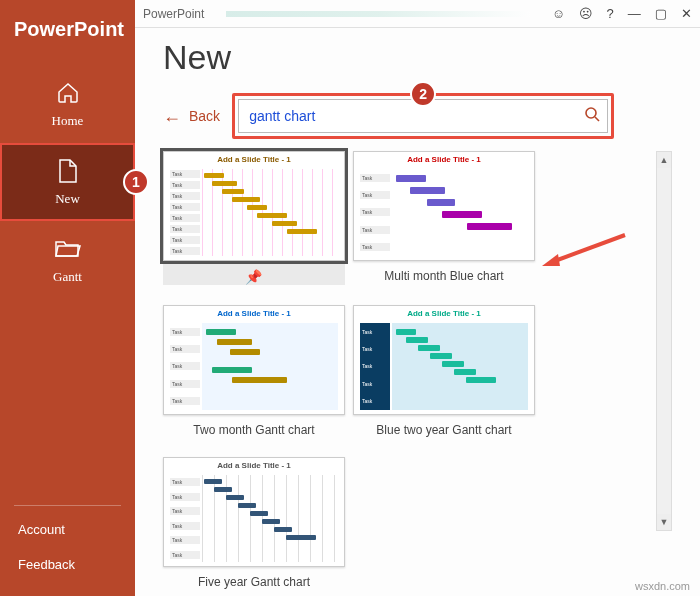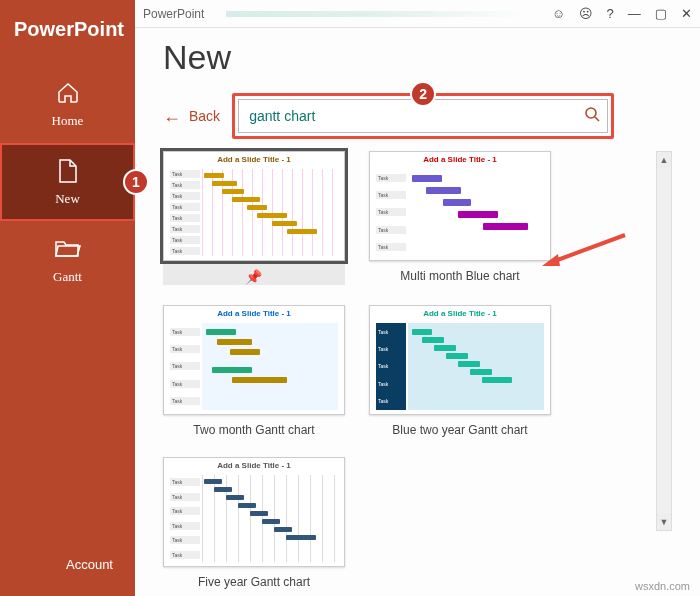--- a/index.html
+++ b/index.html
@@ -10,46 +10,46 @@
   .sidebar { width: 135px; background: #B7472A; color: #fff; display: flex; flex-direction: column; }
   .brand { font-size: 20px; font-weight: 700; padding: 18px 14px 24px; }
   .nav { display: flex; flex-direction: column; }
   .nav-item { position: relative; height: 78px; display: flex; flex-direction: column; align-items: center; justify-content: center; gap: 6px; cursor: pointer; }
   .nav-item.active { background: #7B2B18; }
   .nav-item .icon { width: 28px; height: 28px; display: flex; align-items: center; justify-content: center; }
   .nav-item .label { font-size: 13px; font-family: Liberation Serif, serif; }
   .callout1 { position: absolute; right: -14px; top: 50%; transform: translateY(-50%); width: 26px; height: 26px; border-radius: 50%; background: #C0392B; border: 2px solid #fff; color: #fff; font-weight: 700; display: flex; align-items: center; justify-content: center; font-size: 14px; z-index: 5; }
   .nav-item.active::after { content:""; position:absolute; inset:0; border:2px solid #E74C3C; pointer-events:none; }
   .spacer { flex: 1; }
-  .footer { display: flex; flex-direction: row; padding: 6px 0 14px; margin-left: 20px; }
+  .footer { display: flex; flex-direction: column; padding: 6px 0 14px; }
   .footer .nav-link { font-size: 13px; padding: 10px 18px; cursor: pointer; }
   .footer hr { border: none; border-top: 1px solid rgba(255,255,255,.3); margin: 0 14px 6px; }
 
   
   .main { flex: 1; background: #fdfdfd; display: flex; flex-direction: column; position: relative; }
   .titlebar { height: 28px; display: flex; align-items: center; padding: 0 8px; gap: 12px; color: #555; border-bottom: 1px solid #e0e0e0; }
   .titlebar .title { font-size: 12px; color: #666; }
   .titlebar .accent { flex:1; height:6px; background: linear-gradient(90deg,#6ba,#8cb,#fff); opacity:.25; margin:0 10px; }
   .titlebar .win-controls { display: flex; gap: 14px; align-items: center; }
   .titlebar .win-controls span { cursor: pointer; font-size: 13px; color:#444; }
 
   .content { padding: 10px 28px 0 28px; flex:1; overflow:hidden; }
   h1.page-title { font-size: 34px; font-weight: 300; color: #3a3a3a; margin-bottom: 22px; }
 
   .search-row { display:flex; align-items:center; gap:18px; position:relative; margin-bottom: 18px; }
   .back { display:flex; align-items:center; gap:8px; color:#B7472A; cursor:pointer; font-size:14px; }
   .back .arrow { font-size:18px; }
   .search-wrap { position:relative; flex:1; max-width: 370px; }
   .search-wrap::before { content:""; position:absolute; inset:-6px; border:3px solid #E74C3C; border-radius:2px; pointer-events:none; }
   .callout2 { position:absolute; top:-18px; left:50%; transform:translateX(-50%); width:26px; height:26px; border-radius:50%; background:#C0392B; border:2px solid #fff; color:#fff; font-weight:700; display:flex; align-items:center; justify-content:center; font-size:14px; z-index:5; }
-  .search { width:100%; height:34px; border:1px solid #bbb; padding:0 34px 0 10px; font-size:14px; color:#0f766e; }
+  .search { width:100%; height:34px; border:1px solid #bbb; padding:0 34px 0 10px; font-size:14px; color:#1d4ed8; }
   .search-icon { position:absolute; right:8px; top:50%; transform:translateY(-50%); color:#B7472A; pointer-events:none; }
 
   .results { display:flex; gap:30px; }
-  .grid { display:flex; flex-wrap:wrap; gap:20px 24px; width: 410px; }
+  .grid { display:flex; flex-wrap:wrap; gap:20px 8px; width: 410px; }
   .template { width: 182px; display:flex; flex-direction:column; align-items:center; cursor:pointer; }
   .thumb { width:182px; height:110px; background:#fff; border:1px solid #ccc; box-shadow:0 1px 2px rgba(0,0,0,.15); position:relative; overflow:hidden; display:flex; flex-direction:column; }
   .template.selected .thumb { outline:3px solid #555; outline-offset:0; }
   .tlabel { font-size:12px; color:#444; text-align:center; padding:8px 0 0; }
   .template.selected .tlabel-row { display:flex; align-items:center; justify-content:center; gap:10px; padding:8px 0 0; background:#eaeaea; width:100%; }
   .pin { font-size:14px; color:#666; cursor:pointer; }
 
   
   .thumb .tt { font-size:8px; text-align:center; padding:3px 0; font-weight:600; }
   .thumb .chart { flex:1; display:flex; padding:2px 6px 4px; gap:2px; }

